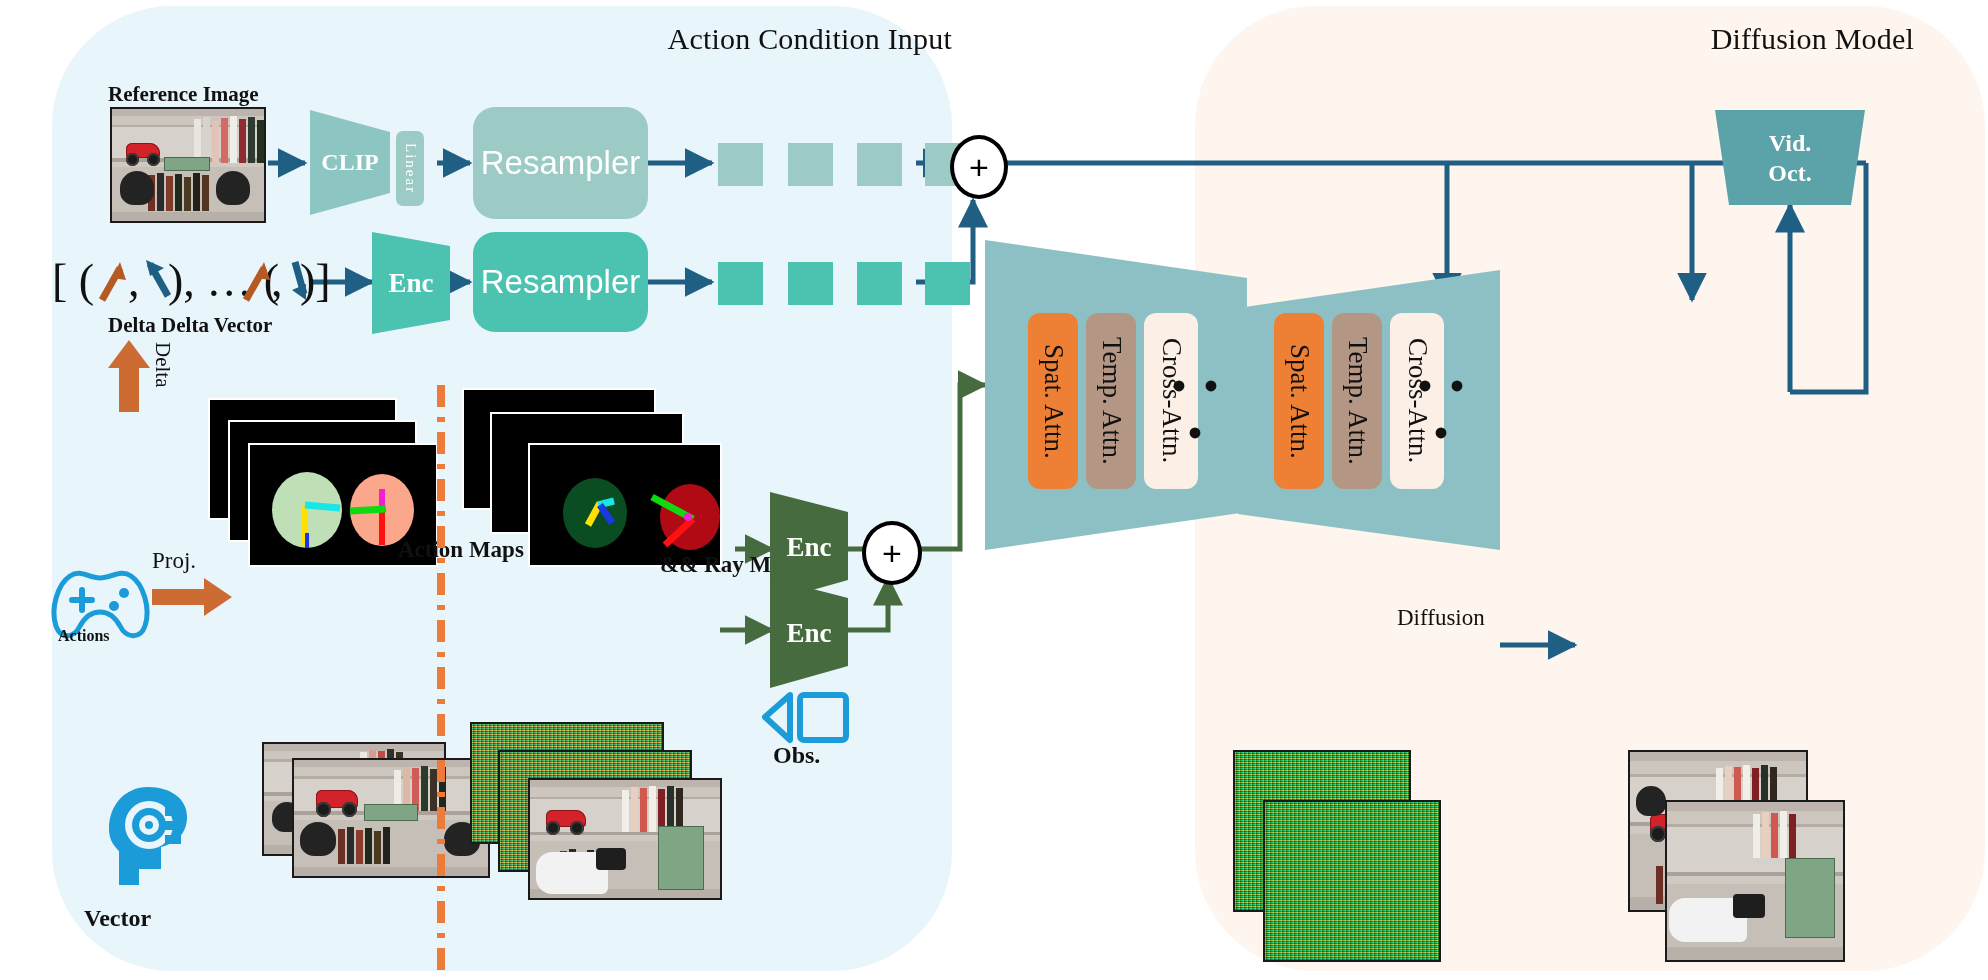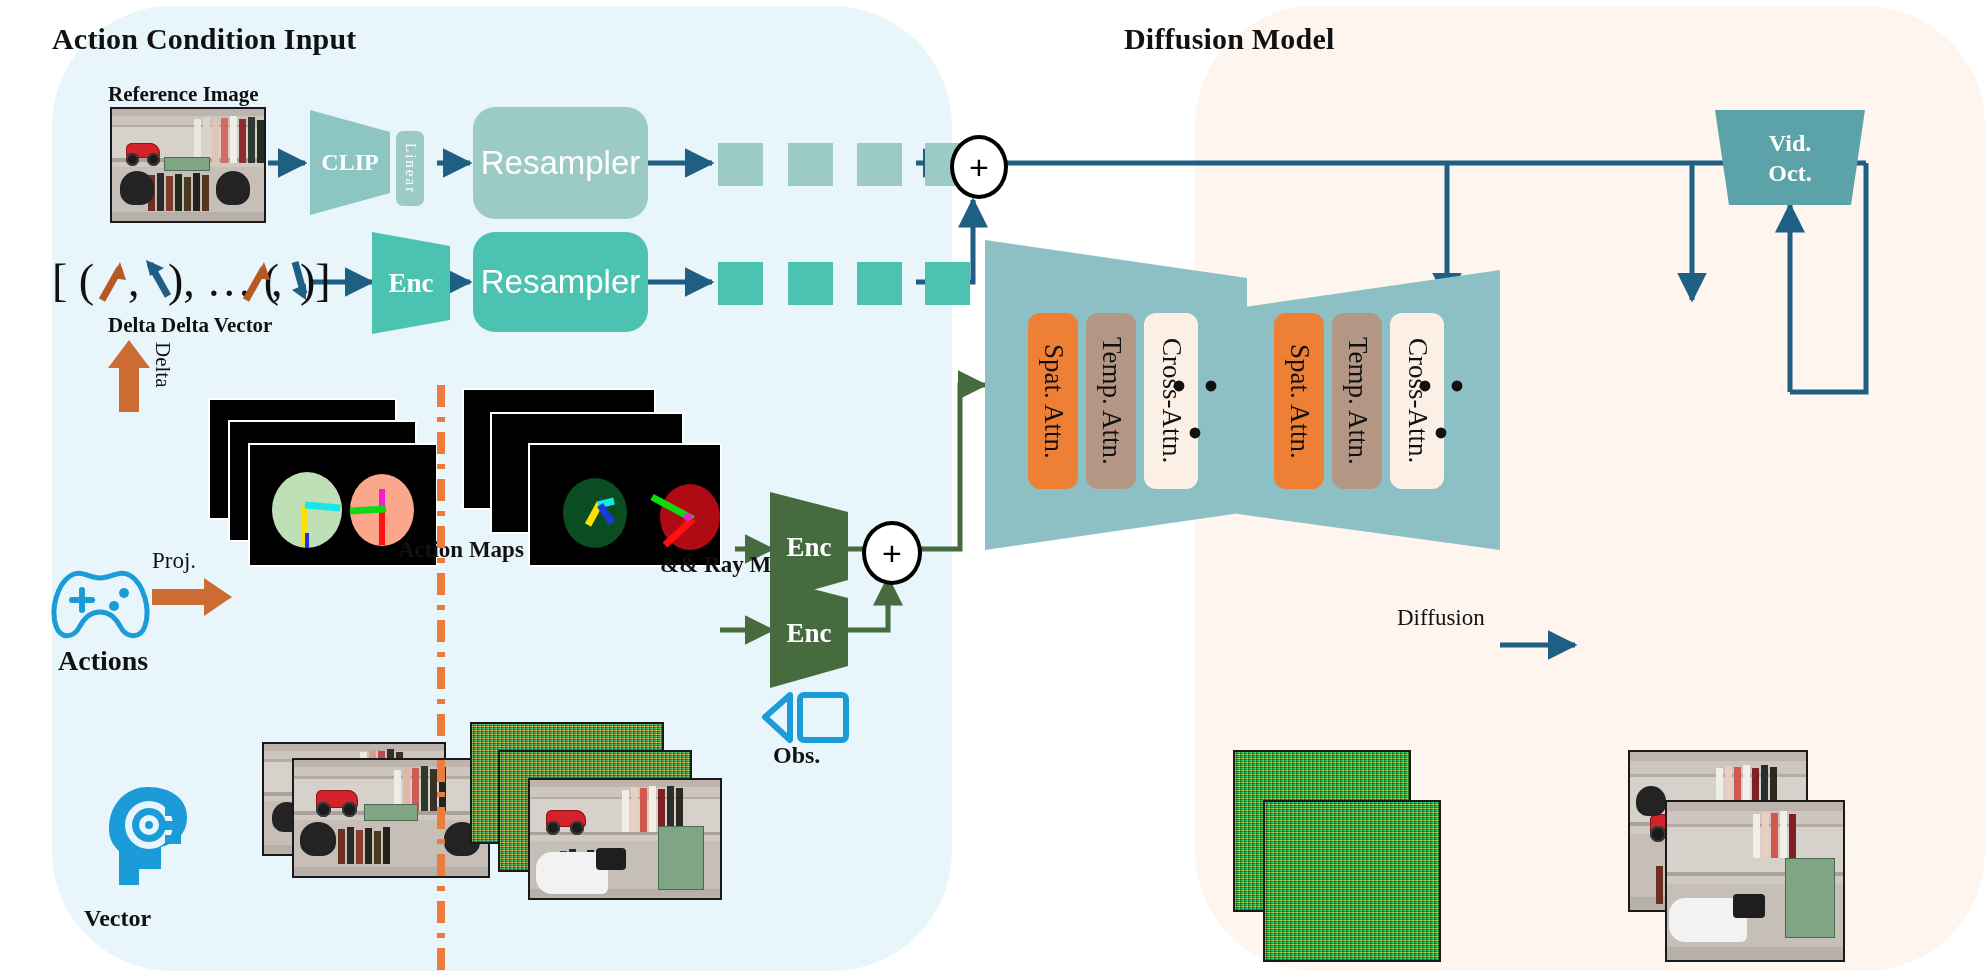--- a/index.html
+++ b/index.html
@@ -8,22 +8,22 @@
   .abs{position:absolute;}
   .panel-left{
     left:52px;top:6px;width:900px;height:965px;
     background:#e8f5fb;border-radius:120px 120px 120px 120px;
   }
   .panel-right{
     left:1195px;top:6px;width:790px;height:965px;
     background:#fdf5ee;border-radius:120px;
   }
   .title{
-    font-weight:bold;color:#111;font-size:30px;letter-spacing:.2px;
-    text-align:left;
+    font-weight:normal;color:#111;font-size:30px;letter-spacing:.2px;
+    text-align:right;
   }
   .lbl{font-weight:bold;color:#111;}
   .photo{
     position:absolute;border:2px solid #1a1a1a;background:#cfc9c3;
     overflow:hidden;
   }
   .shelf{
     position:absolute;inset:0;
     background:
       linear-gradient(180deg,#bdb5ad 0 6%,#cdc6bf 6% 14%,#b5ada4 14% 16%,
@@ -239,21 +239,21 @@
 <div class="abs" style="left:48px;top:568px;width:105px;height:72px;">
   <svg viewBox="0 0 105 72" style="position:absolute;left:0;top:0;width:105px;height:72px;">
     <path d="M22,8 C10,16 2,40 8,58 C13,72 26,70 32,58 C38,47 45,44 52,44
              C59,44 66,47 72,58 C78,70 92,72 97,58 C103,40 95,16 83,8
              C72,1 64,10 52,10 C40,10 33,1 22,8 Z" fill="none" stroke="#1b9bd8" stroke-width="5"></path>
     <path d="M24,32 h20 M34,22 v20" stroke="#1b9bd8" stroke-width="6" stroke-linecap="round"></path>
     <circle cx="76" cy="25" r="5" fill="#1b9bd8"></circle>
     <circle cx="66" cy="38" r="5" fill="#1b9bd8"></circle>
   </svg>
 </div>
-<div class="abs lbl" style="left:58px;top:645px;font-size:28px;">Actions</div>
+<div class="abs lbl" style="left:58px;top:627px;font-size:16px;">Actions</div>
 
 <div class="abs" style="left:152px;top:548px;font-size:23px;color:#111;">Proj.</div>
 <div class="abs" style="left:152px;top:578px;width:80px;height:38px;">
   <svg viewBox="0 0 80 38" style="position:absolute;left:0;top:0;width:80px;height:38px;">
     <polygon points="0,11 52,11 52,0 80,19 52,38 52,27 0,27" fill="#cc6c33"></polygon>
   </svg>
 </div>
 
 <div class="amap" style="left:208px;top:398px;width:185px;height:118px;"></div>
 <div class="amap" style="left:228px;top:420px;width:185px;height:118px;"></div>

